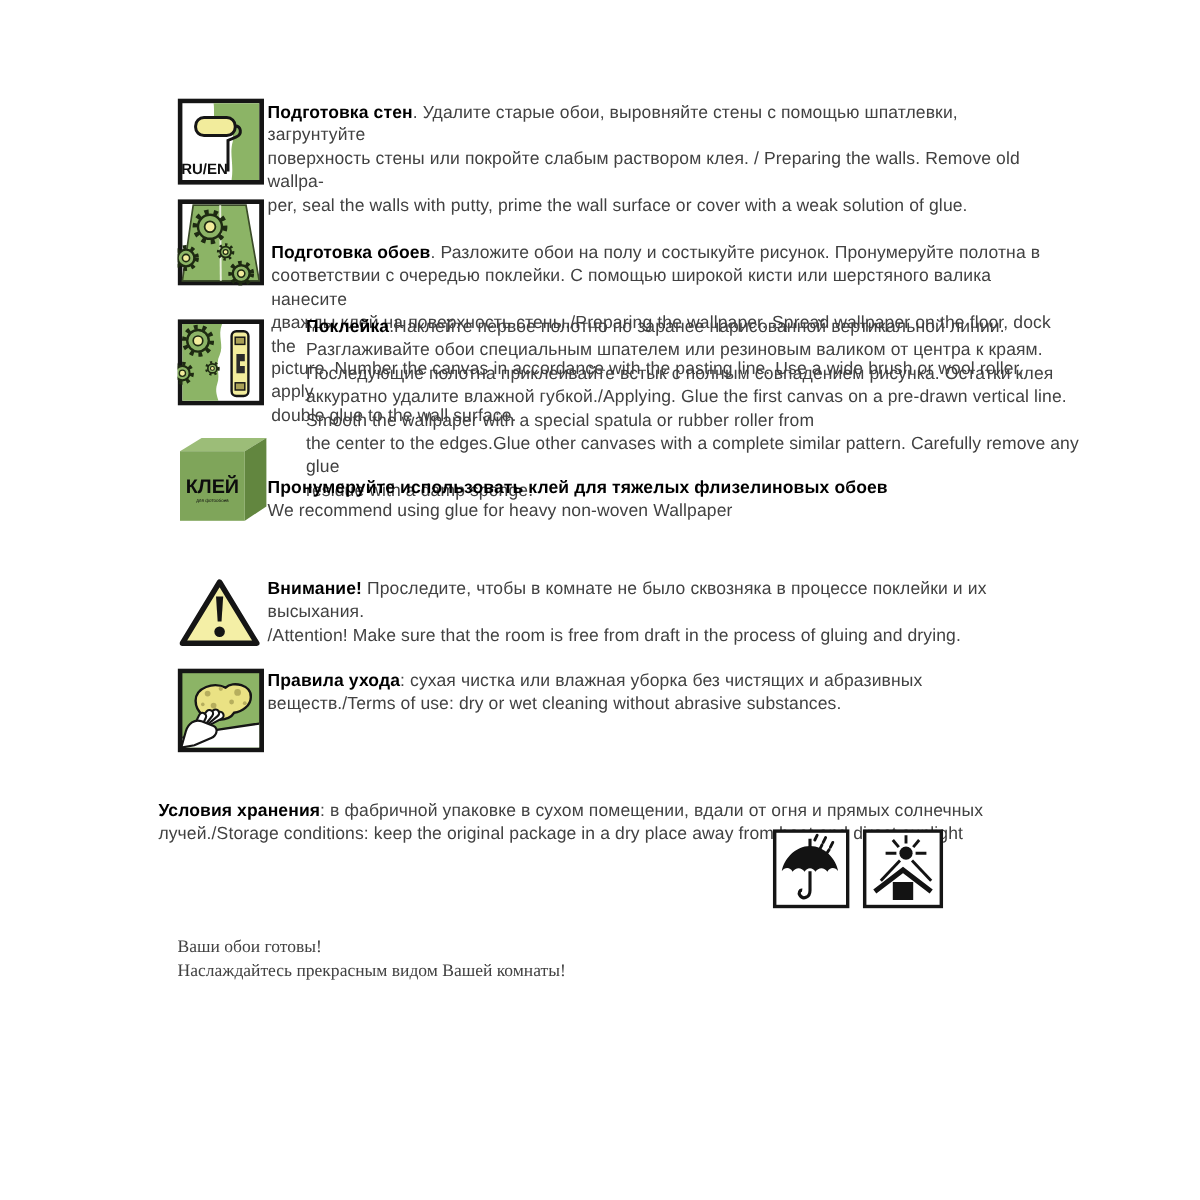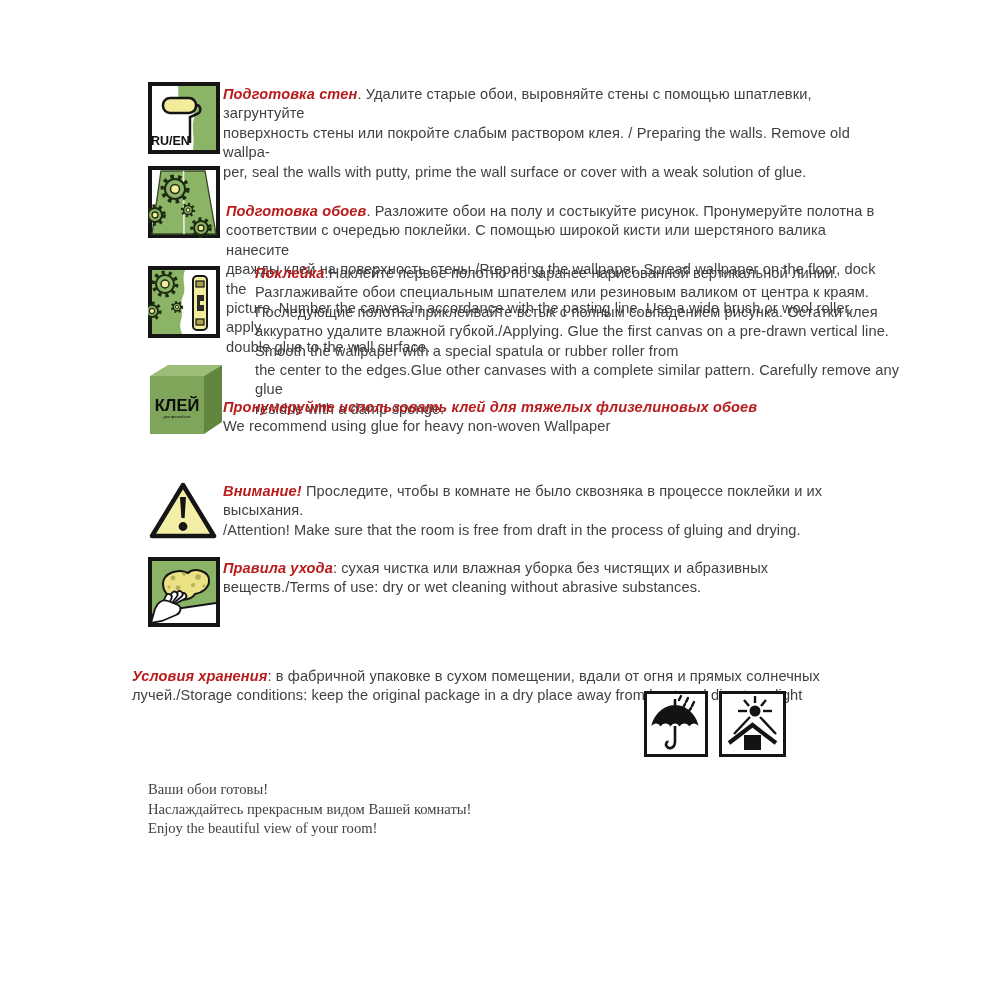--- a/index.html
+++ b/index.html
@@ -5,21 +5,21 @@
   html,body{margin:0;padding:0;}
   body{
     width:1000px;height:1000px;background:#ffffff;position:relative;
     font-family:"Liberation Sans", sans-serif;
   }
   .abs{position:absolute;}
   .txt{
     font-size:14.6px;line-height:19.4px;color:#414141;
     white-space:pre-wrap;letter-spacing:.1px;
   }
-  .ttl{font-style:italic;font-weight:bold;color:#b91c1c;}
+  .ttl{font-weight:bold;color:#000000;}
   .outro-line{font-size:14.6px;line-height:19.6px;color:#414141;font-family:Liberation Serif, serif;}
   svg text{font-family:"Liberation Sans", sans-serif;}
 </style>
 </head>
 <body>
 
 <div class="abs" style="left:0;top:0;width:1000px;height:1000px;">
 
   <svg class="abs" style="left:148px;top:82px;" width="72" height="72" viewBox="0 0 72 72">
     <rect x="2" y="2" width="68" height="68" fill="#ffffff" stroke="#151515" stroke-width="4"></rect>
@@ -174,16 +174,15 @@
       <line x1="15" y1="43" x2="31" y2="26"></line>
     </g>
     <circle cx="36" cy="20" r="5.5" fill="#131313"></circle>
     <path d="M10 52 L33.5 34 L57 52" fill="none" stroke="#131313" stroke-width="4.2"></path>
     <rect x="25" y="44" width="17" height="15" fill="#131313"></rect>
   </svg>
 
   <div class="abs" style="left:148px;top:780px;width:600px;">
     <div class="outro-line">Ваши обои готовы!</div>
     <div class="outro-line">Наслаждайтесь прекрасным видом Вашей комнаты!</div>
-    <div class="outro-line">Enjoy the beautiful view of your room!</div>
   </div>
 
 </div>
 
 </body></html>

